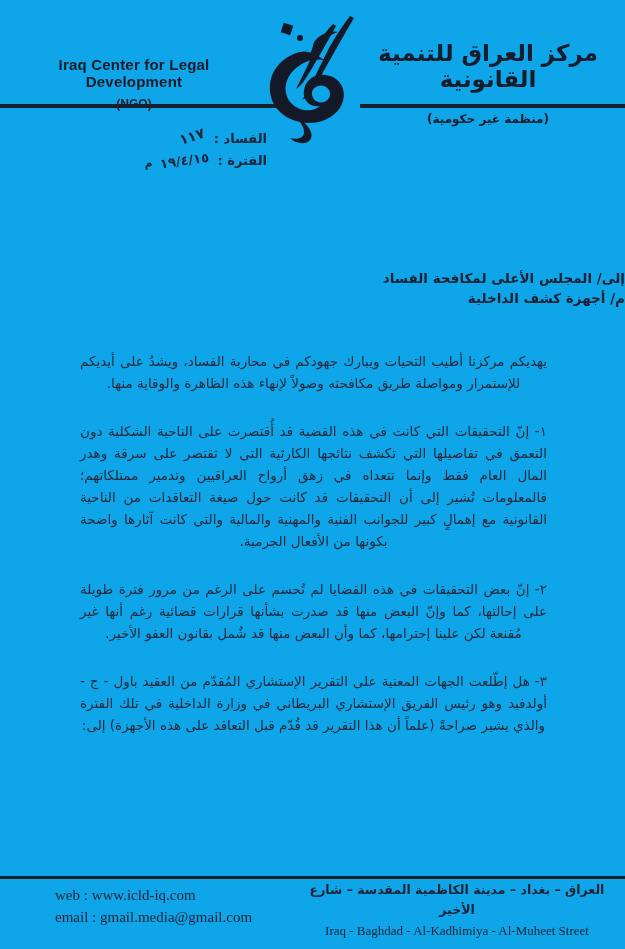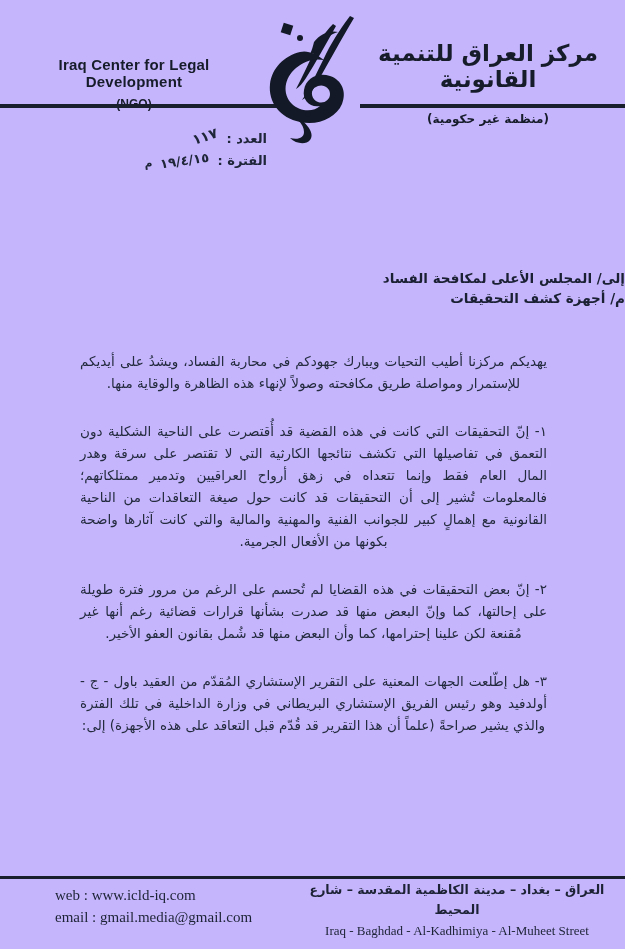--- a/index.html
+++ b/index.html
@@ -1,20 +1,20 @@
 <!DOCTYPE html>
 <html lang="ar"><head>
 <meta charset="utf-8">
 <style>
   html,body{margin:0;padding:0;background:#e9e9e9;}
   .page{
     position:relative;
     width:625px;height:949px;
     margin:0 auto;
-    background:#c4b5fd;
+    background:#0ea5e9;
     overflow:hidden;
     font-family:"DejaVu Sans",sans-serif;
     color:#1c2130;
   }
   
   .org-en{
     position:absolute;left:16px;top:56px;width:236px;
     text-align:center;color:#171c2a;
     font-family:"Liberation Sans","DejaVu Sans",sans-serif;
   }
@@ -113,45 +113,45 @@
       <path d="M46,104 C54,112 58,118 54,124 C50,129 40,128 34,122 C42,124 48,122 48,116 C48,112 46,108 42,104 Z"></path>
 
       <path d="M58,26 C64,18 74,14 82,16 C74,18 68,24 64,32 C62,36 58,38 54,38 C56,34 57,30 58,26 Z"></path>
       <circle cx="52" cy="98" r="2.6"></circle>
       <circle cx="70" cy="96" r="2.6"></circle>
     </g>
   </svg>
 
   <div class="meta">
     <div class="meta-row">
-      <span class="meta-label">العدد :</span>
+      <span class="meta-label">الفساد :</span>
       <span class="hand">١١٧</span>
     </div>
     <div class="meta-row">
       <span class="meta-label">الفترة :</span>
       <span class="hand-date">١٩/٤/١٥</span>
       <span class="hand-suffix">م</span>
     </div>
   </div>
 
   <div class="subject">
     <div>إلى/ المجلس الأعلى لمكافحة الفساد</div>
-    <div>م/ أجهزة كشف التحقيقات</div>
+    <div>م/ أجهزة كشف الداخلية</div>
   </div>
 
   <div class="body-text">
     <p>يهديكم مركزنا أطيب التحيات ويبارك جهودكم في محاربة الفساد، ويشدُ على أيديكم للإستمرار ومواصلة طريق مكافحته وصولاً لإنهاء هذه الظاهرة والوقاية منها.</p>
     <p>١- إنّ التحقيقات التي كانت في هذه القضية قد أُقتصرت على الناحية الشكلية دون التعمق في تفاصيلها التي تكشف نتائجها الكارثية التي لا تقتصر على سرقة وهدر المال العام فقط وإنما تتعداه في زهق أرواح العراقيين وتدمير ممتلكاتهم؛ فالمعلومات تُشير إلى أن التحقيقات قد كانت حول صيغة التعاقدات من الناحية القانونية مع إهمالٍ كبير للجوانب الفنية والمهنية والمالية والتي كانت آثارها واضحة بكونها من الأفعال الجرمية.</p>
     <p>٢- إنّ بعض التحقيقات في هذه القضايا لم تُحسم على الرغم من مرور فترة طويلة على إحالتها، كما وإنّ البعض منها قد صدرت بشأنها قرارات قضائية رغم أنها غير مُقنعة لكن علينا إحترامها، كما وأن البعض منها قد شُمل بقانون العفو الأخير.</p>
     <p>٣- هل إطّلعت الجهات المعنية على التقرير الإستشاري المُقدّم من العقيد باول - ج - أولدفيد وهو رئيس الفريق الإستشاري البريطاني في وزارة الداخلية في تلك الفترة والذي يشير صراحةً (علماً أن هذا التقرير قد قُدّم قبل التعاقد على هذه الأجهزة) إلى:</p>
   </div>
 
   <div class="rule-footer"></div>
   <div class="footer-left">
     <div>web : www.icld-iq.com</div>
     <div>email : gmail.media@gmail.com</div>
   </div>
   <div class="footer-right">
-    <div class="ar">العراق – بغداد – مدينة الكاظمية المقدسة – شارع المحيط</div>
+    <div class="ar">العراق – بغداد – مدينة الكاظمية المقدسة – شارع الأخير</div>
     <div class="en">Iraq - Baghdad - Al-Kadhimiya - Al-Muheet Street</div>
   </div>
 
 </div>
 
 </body></html>

